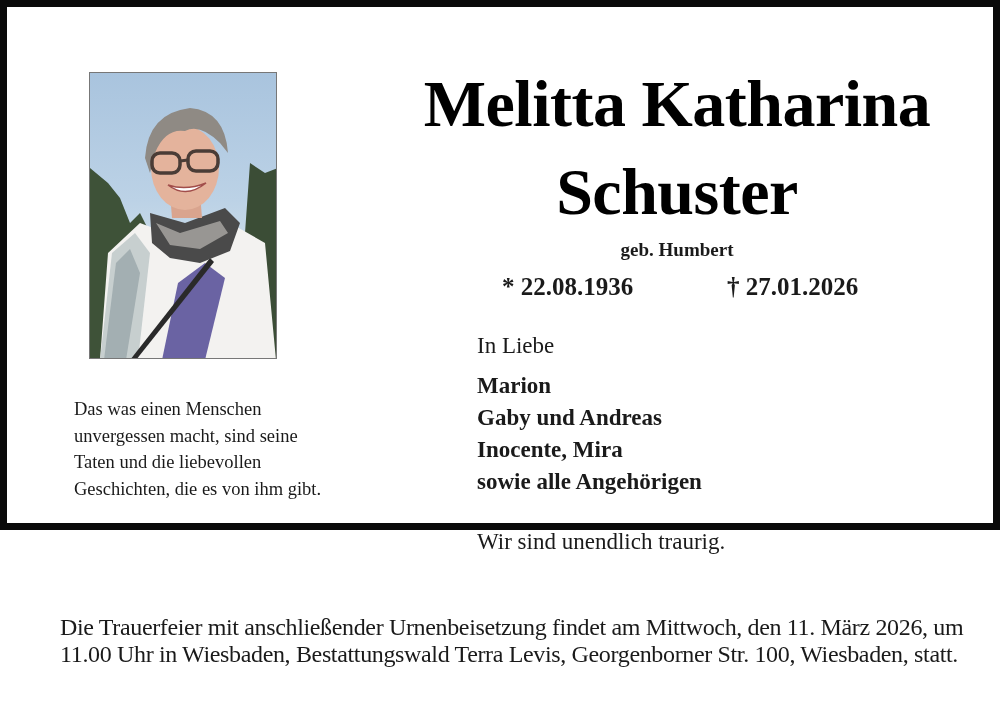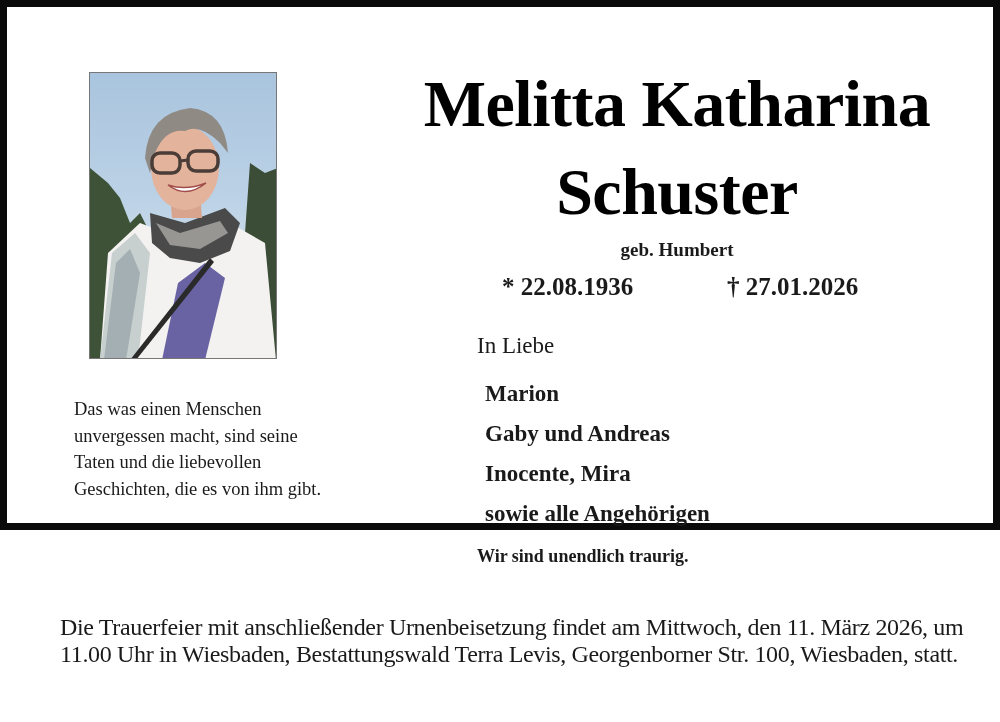--- a/index.html
+++ b/index.html
@@ -36,22 +36,22 @@
   .date {
     position: absolute; top: 266px; font-weight: bold; font-size: 25px;
   }
   .date.birth { left: 495px; }
   .date.death { left: 720px; }
   .center-block {
     position: absolute; left: 470px; width: 400px; text-align: left;
   }
   .in-liebe { top: 326px; font-size: 23px; }
   .mourners { top: 363px; font-size: 23px; font-weight: bold; line-height: 32px; }
-  .mourners div { margin: 8px; }
-  .sad { top: 539px; font-size: 18px; font-weight: bold; }
+  .mourners div { margin: 0; }
+  .sad { top: 522px; font-size: 23px; }
   .quote {
     position: absolute; left: 67px; top: 389px; width: 320px;
     font-size: 18.5px; line-height: 26.5px;
   }
   .quote div { white-space: nowrap; }
   .announce {
     position: absolute; left: 53px; top: 607px; width: 910px;
     font-size: 24px; line-height: 27px;
   }
   .announce div { white-space: nowrap; letter-spacing: -0.35px; }

